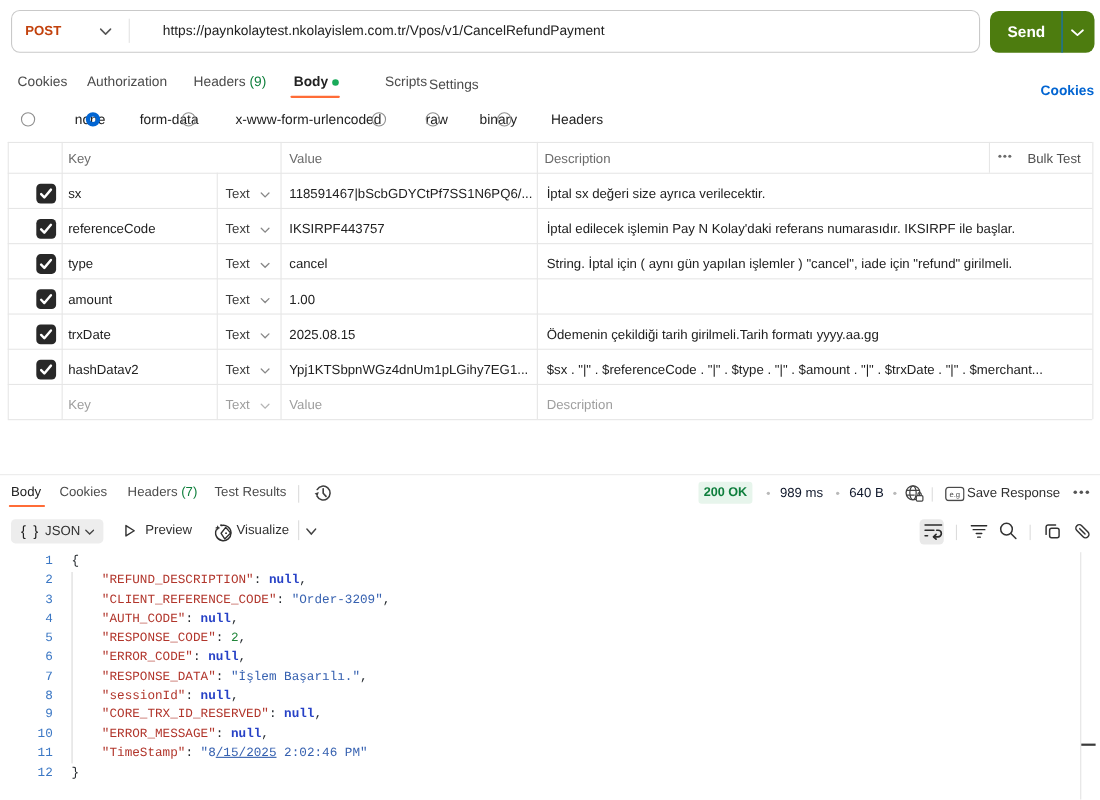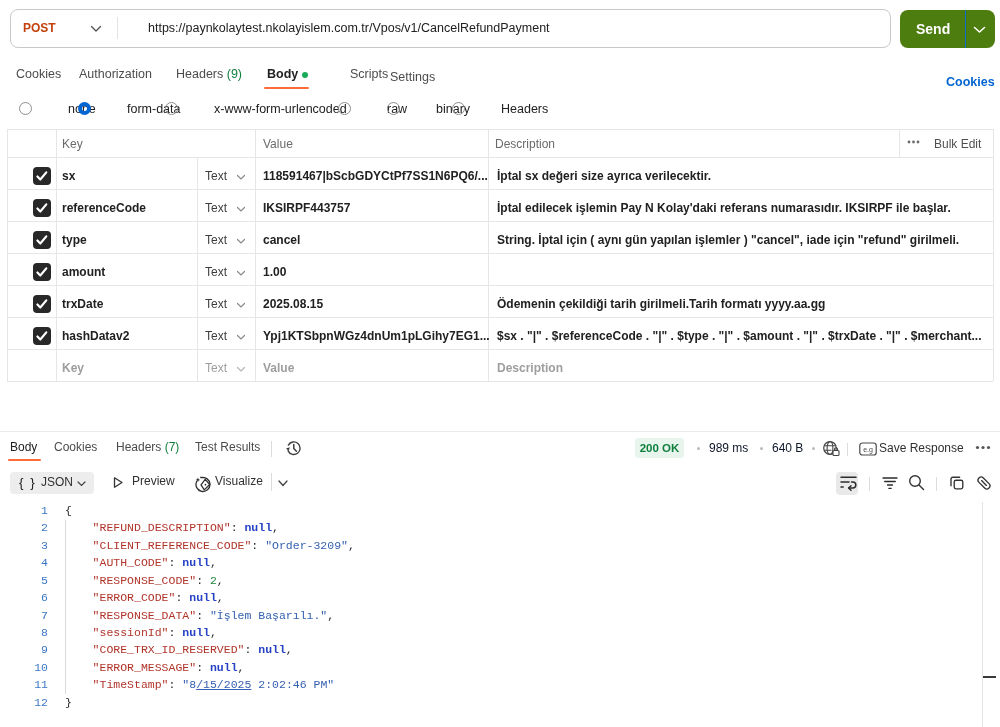--- a/index.html
+++ b/index.html
@@ -22,21 +22,21 @@
 
 
 .radio { position:absolute; width:13px; height:13px; border:1px solid #8e8e8e; border-radius:50%; top:102px; }
 .radio.sel { border:4px solid #0265d2; }
 .rlabel { position:absolute; top:102px; font-size:12.5px; color:#212121;margin-left:32px; }
 
 
 .tbl-line-h { position:absolute; left:7px; width:986px; height:1px; background:#e6e6e6; }
 .tbl-line-v { position:absolute; width:1px; background:#e6e6e6; }
 .hcell { position:absolute; font-size:12px; color:#6b6b6b; }
-.cell { position:absolute; font-size:12px; color:#212121;font-weight:bold; }
+.cell { position:absolute; font-size:12px; color:#212121; }
 .ph { color:#9e9e9e; }
 .cbx { position:absolute; left:33px; width:18px; height:18px; background:#282828; border-radius:4px; }
 .ttext { position:absolute; left:205px; font-size:12px; color:#3d3d3d;text-align:center; }
 
 
 .resp-div { left:0; top:431px; width:1000px; height:1px; background:#ebebeb; }
 .rtab { position:absolute; top:440px; font-size:12px; color:#4c4c4c; }
 .rtab-underline { left:8px; top:459px; width:33px; height:2px; background:#ff6c37; border-radius:1px; }
 .vdiv { position:absolute; width:1px; background:#dcdcdc; }
 .pill { left:635px; top:438px; width:49px; height:20px; background:#e7f5ec; border-radius:3px; text-align:center; font-size:11.5px; font-weight:bold; color:#0e7e3c; line-height:20px; }
@@ -121,21 +121,21 @@
   <div class="tbl-line-v" style="left:899px;top:129px;height:28px"></div>
 
   <div class="hcell" style="left:62px;top:137px">Key</div>
   <div class="hcell" style="left:263px;top:137px">Value</div>
   <div class="hcell" style="left:495px;top:137px">Description</div>
   <svg class="abs" style="left:907px;top:140px" width="13" height="4" viewBox="0 0 13 4">
       <circle cx="2" cy="2" r="1.4" fill="#6b6b6b"></circle>
       <circle cx="6.5" cy="2" r="1.4" fill="#6b6b6b"></circle>
       <circle cx="11" cy="2" r="1.4" fill="#6b6b6b"></circle>
     </svg>
-  <div class="hcell" style="left:934px;top:137px;color:#4f4f4f">Bulk Edit</div>
+  <div class="hcell" style="left:934px;top:137px;color:#4f4f4f">Bulk Test</div>
 
   <div class="cbx" style="top:167px">
       <svg width="18" height="18" viewBox="0 0 18 18">
         <path d="M4.4 9.5l2.9 3 6-7.1" stroke="#fff" stroke-width="2.2" fill="none" stroke-linecap="round" stroke-linejoin="round"></path>
       </svg>
     </div>
   <div class="cell" style="left:62px;top:169px">sx</div>
   <div class="ttext" style="top:169px">Text</div>
   <svg class="abs" style="left:236px;top:174px" width="10" height="7" viewBox="0 0 10 7">
       <path d="M1.5 1.5 L5 5 L8.5 1.5" stroke="#888" stroke-width="1.2" fill="none" stroke-linecap="round"></path>

